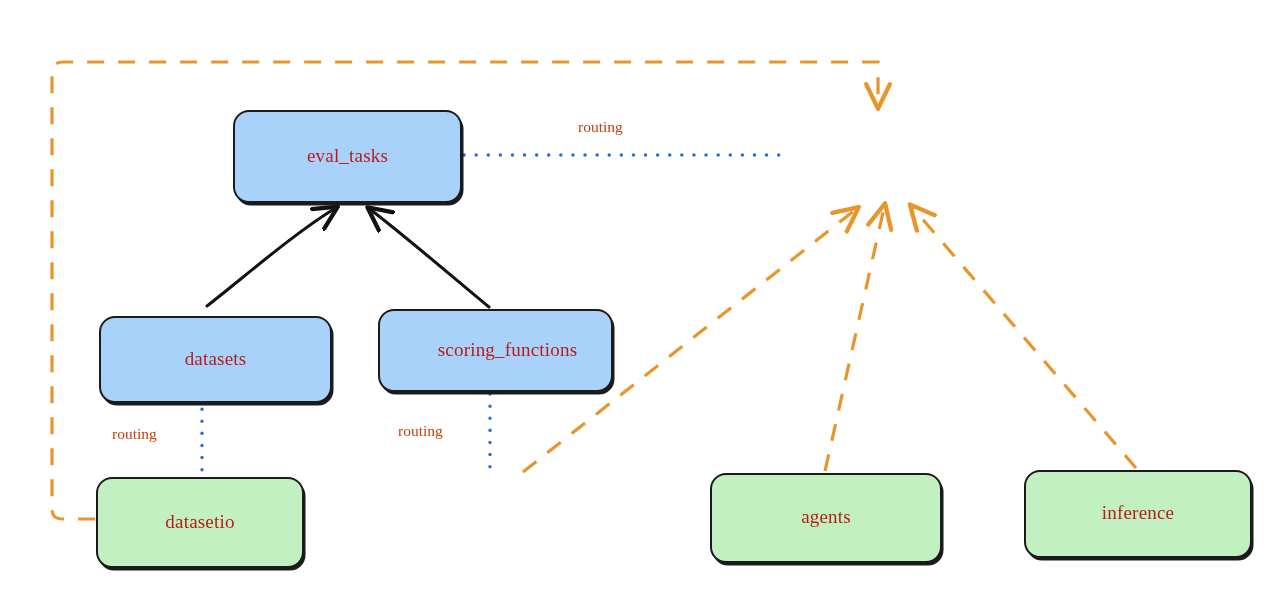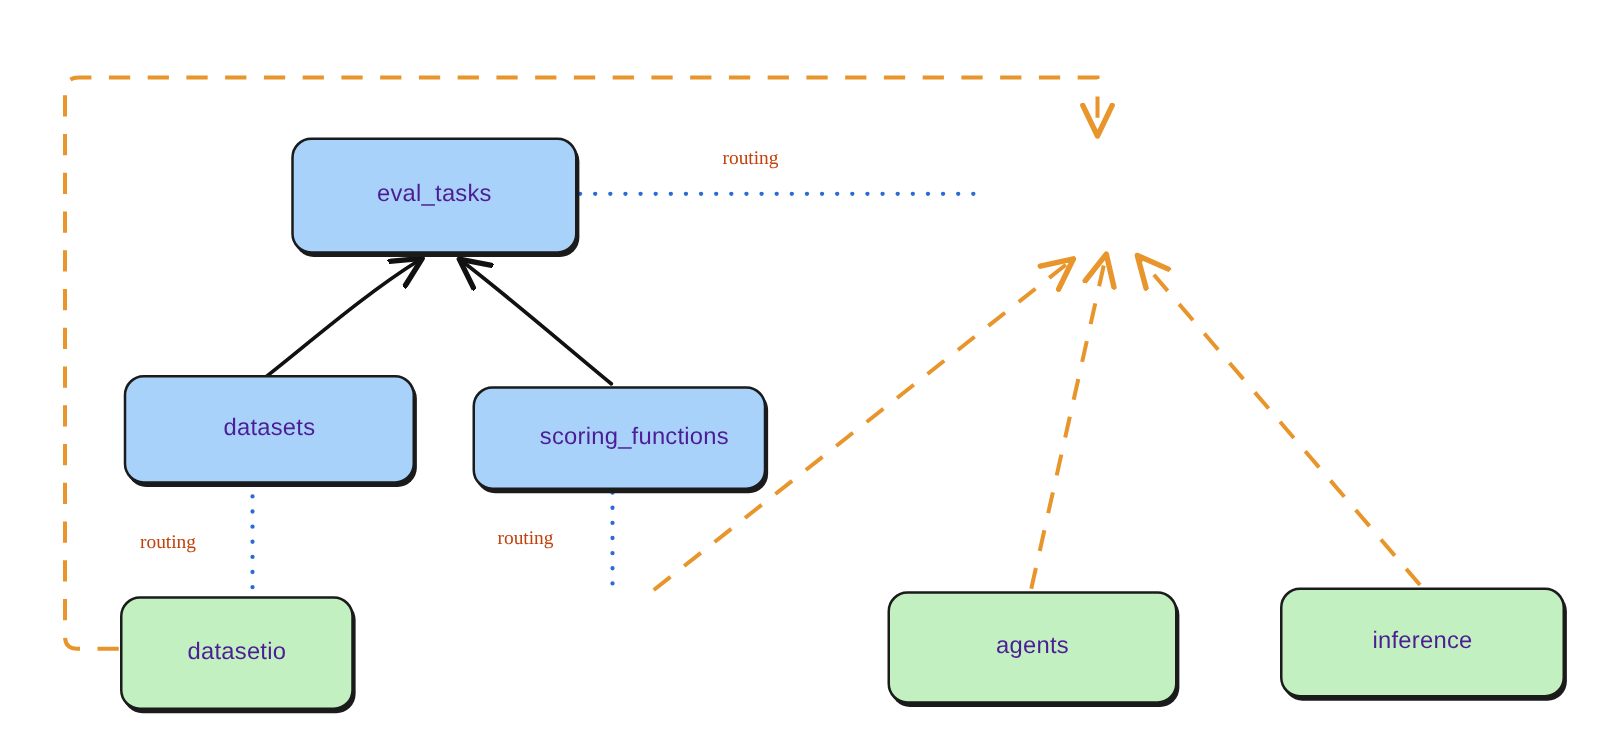--- a/index.html
+++ b/index.html
@@ -26,24 +26,24 @@
     height: 596px;
   }
   .node {
     position: absolute;
     box-sizing: border-box;
     border: 2.6px solid #1b1b1b;
     border-radius: 16px;
     display: flex;
     align-items: center;
     justify-content: center;
-    font-family: Liberation Sans, sans-serif;
+    font-family: Liberation Serif, serif;
     font-size: 19px;
     letter-spacing: 0.2px;
-    color: #4c1d95;
+    color: #b91c1c;
     box-shadow: 2px 3px 0 -0.5px #1b1b1b;
     z-index: 3;
   }
   .node.api {
     background: #a9d2fa;
   }
   .node.provider {
     background: #c3f0c0;
   }
   .node .label {
@@ -93,29 +93,29 @@
     <path d="M 825 471 L 884 208" fill="none" stroke="#e8952b" stroke-width="3.2" stroke-linecap="butt" stroke-dasharray="17 14" marker-end="url(#arrow-orange)"></path>
 
     <path d="M 1136 468 L 913 208" fill="none" stroke="#e8952b" stroke-width="3.2" stroke-linecap="butt" stroke-dasharray="17 14" marker-end="url(#arrow-orange)"></path>
   </svg>
 
   <div class="node api" style="left:233px; top:110px; width:229px; height:93px;">
     <span class="label">eval_tasks</span>
   </div>
 
 
-  <div class="node api" style="left:99px; top:300px; width:233px; height:87px;">
+  <div class="node api" style="left:99px; top:316px; width:233px; height:87px;">
     <span class="label">datasets</span>
   </div>
 
   <div class="node api" style="left:378px; top:309px; width:235px; height:83px;padding-left:24px;">
     <span class="label">scoring_functions</span>
   </div>
 
-  <div class="node provider" style="left:96px; top:477px; width:187px; height:91px;text-align:center;">
+  <div class="node provider" style="left:96px; top:477px; width:208px; height:91px;text-align:center;">
     <span class="label">datasetio</span>
   </div>
 
 
   <div class="node provider" style="left:1024px; top:470px; width:228px; height:88px;">
     <span class="label">inference</span>
   </div>
 
   <div class="node provider" style="left:710px; top:473px; width:232px; height:90px;">
     <span class="label">agents</span>

